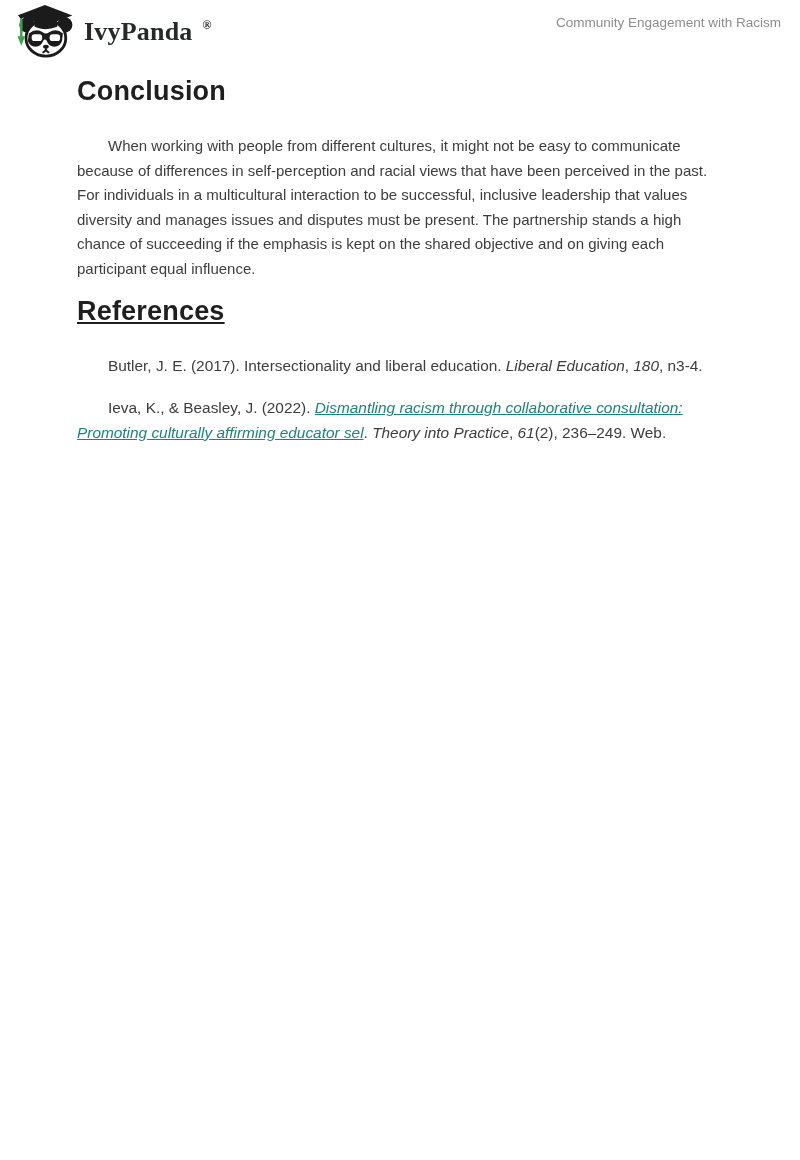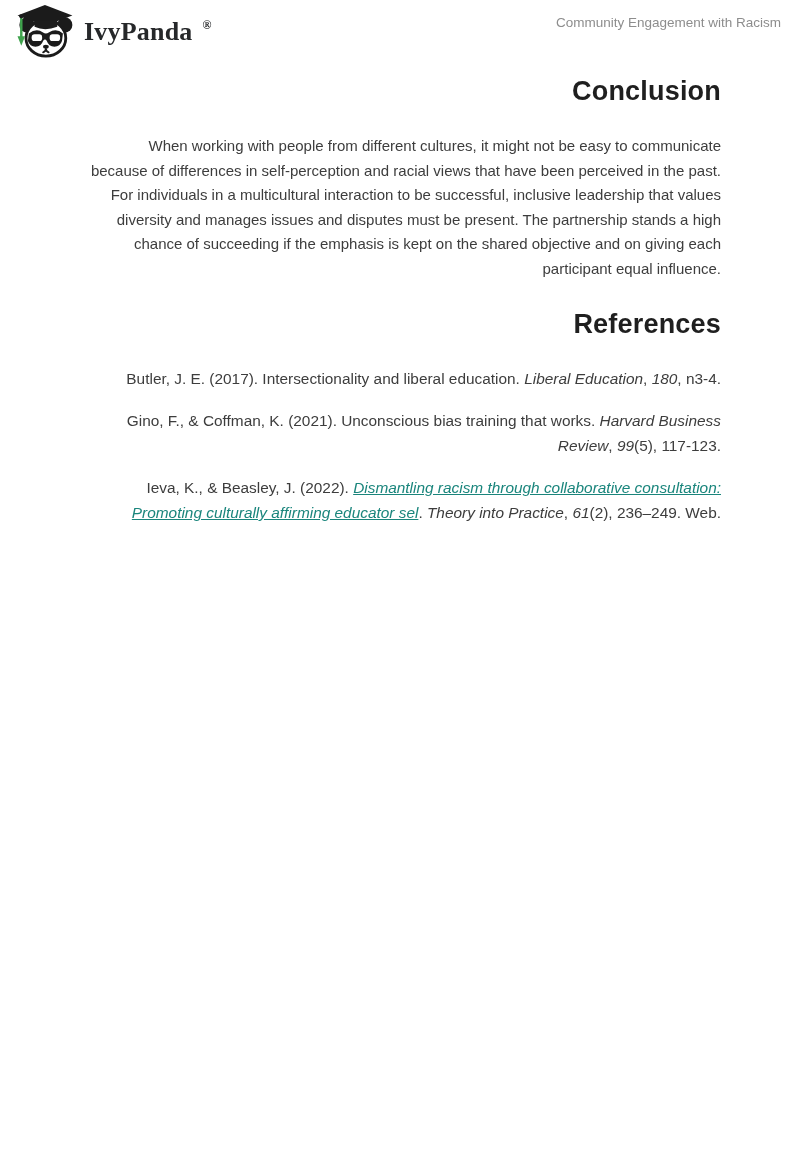--- a/index.html
+++ b/index.html
@@ -29,26 +29,26 @@
   .reg-mark{
     font-family:"Liberation Serif", serif;
     font-weight:700;font-size:12px;color:var(--ink);
     vertical-align:top;position:relative;top:-6px;left:1px;
   }
   .doc-title{
     position:absolute;top:15px;right:19px;
     font-size:13.5px;color:var(--muted-text);
   }
   
-  main{position:absolute;left:67px;top:75px;width:654px;text-align:right;}
+  main{position:absolute;left:77px;top:75px;width:654px;}
   h1{
     margin:0;font-size:27px;line-height:32px;font-weight:700;
     color:var(--heading-text);letter-spacing:0.2px;
   }
-  h1.references-heading{margin-top:26px;}
+  h1.references-heading{margin-top:13px;text-decoration:underline;}
   p.body-paragraph{
     margin:27px 0 0 0;
     font-size:15px;line-height:24.6px;color:var(--body-text);
     text-indent:31px;
   }
   .references-list{margin-top:27px;}
   p.ref{
     margin:0 0 18px 0;
     font-size:15.4px;line-height:24.6px;color:var(--body-text);
     text-indent:31px;
@@ -96,19 +96,18 @@
 
   <div class="doc-title">Community Engagement with Racism</div>
 
   <main>
     <h1 class="conclusion-heading">Conclusion</h1>
     <p class="body-paragraph">When working with people from different cultures, it might not be easy to communicate because of differences in self-perception and racial views that have been perceived in the past. For individuals in a multicultural interaction to be successful, inclusive leadership that values diversity and manages issues and disputes must be present. The partnership stands a high chance of succeeding if the emphasis is kept on the shared objective and on giving each participant equal influence.</p>
 
     <h1 class="references-heading">References</h1>
     <div class="references-list">
         <p class="ref"><span>Butler, J. E. (2017). Intersectionality and liberal education. </span><span class="italic">Liberal Education</span><span>, </span><span class="italic">180</span><span>, n3-4.</span></p>
-        <p class="ref"><span>Gino, F., &amp; Coffman, K. (2021). Unconscious bias training that works. </span><span class="italic">Harvard Business Review</span><span>, </span><span class="italic">99</span><span>(5), 117-123.</span></p>
         <p class="ref"><span>Ieva, K., &amp; Beasley, J. (2022). </span><a class="ref-link" href="#">Dismantling racism through collaborative consultation: Promoting culturally affirming educator sel</a><span>. </span><span class="italic">Theory into Practice</span><span>, </span><span class="italic">61</span><span>(2), 236–249. Web.</span></p>
       </div>
   </main>
 
 
 </div>
 
 </body></html>

